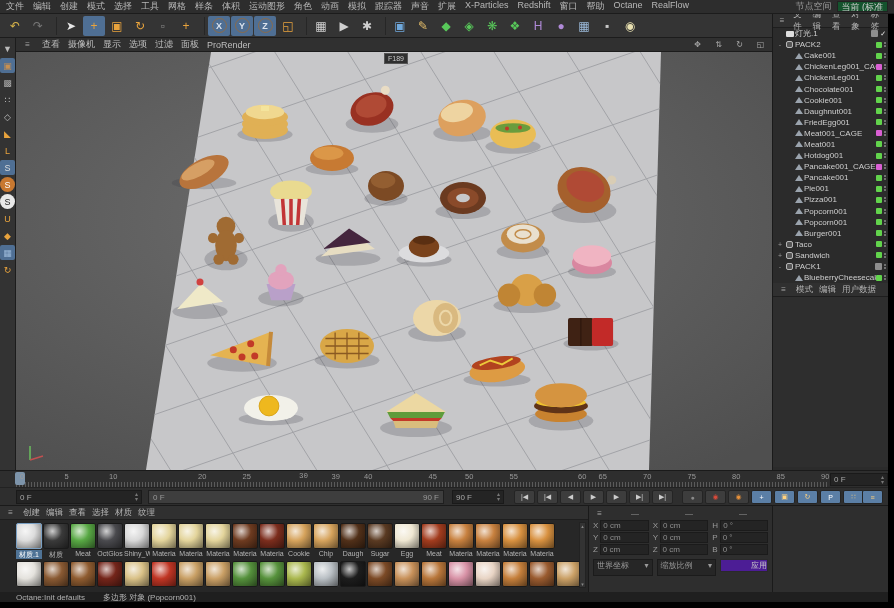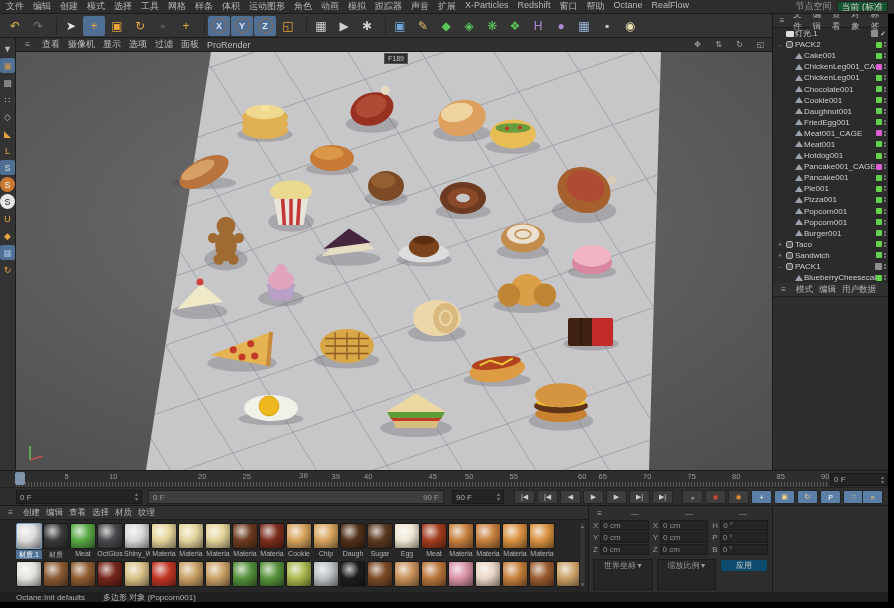--- a/index.html
+++ b/index.html
@@ -97,23 +97,23 @@
   display:flex;flex-direction:column;justify-content:space-between;align-items:center;font-size:5px;color:#888}
 
 #coords{left:588px;top:505px;width:184px;height:87px;background:#2e2e2e;border-top:1px solid #1a1a1a;
   border-left:1px solid #1a1a1a;position:absolute;font-size:8px;color:#9a9a9a;padding:2px 4px}
 #coord-head{display:flex;gap:4px;align-items:center;height:11px}
 #coord-head .ch{flex:1;text-align:center}
 .crow{display:flex;gap:4px;margin-top:1px}
 .ccell{flex:1;display:flex;align-items:center;gap:2px}
 .cfield{flex:1;background:#242424;border:1px solid #1b1b1b;height:11px;line-height:10px;padding:0 2px;color:#8f8f8f}
 #coord-foot{display:flex;gap:4px;margin-top:4px}
-.cdrop{flex:1;background:#262626;border:1px solid #1b1b1b;height:31px;line-height:12px;padding:0 10px;
+.cdrop{flex:1;background:#262626;border:1px solid #1b1b1b;height:17px;line-height:12px;padding:0 3px;
   display:flex;justify-content:space-between;color:#9a9a9a}
-#apply-btn{width:48px;background:#0c4a6e;border:1px solid #2a2a2a;text-align:center;height:13px;line-height:12px;color:#ccc}
+#apply-btn{width:48px;background:#4c1d95;border:1px solid #2a2a2a;text-align:right;height:13px;line-height:12px;color:#ccc}
 #rightlower{left:772px;top:505px;width:116px;height:87px;background:#2e2e2e;border-left:1px solid #1a1a1a;border-top:1px solid #1a1a1a}
 
 #statusbar{left:0;top:592px;width:894px;height:10px;background:#1f1f1f;display:flex;align-items:center;
   gap:18px;font-size:8px;color:#b0b0b0;padding-left:16px}
 #blackstrip{left:0;top:602px;width:894px;height:6px;background:#000}
 #blackright{left:888px;top:14px;width:6px;height:594px;background:#000}
 </style>
 </head>
 <body>
 

